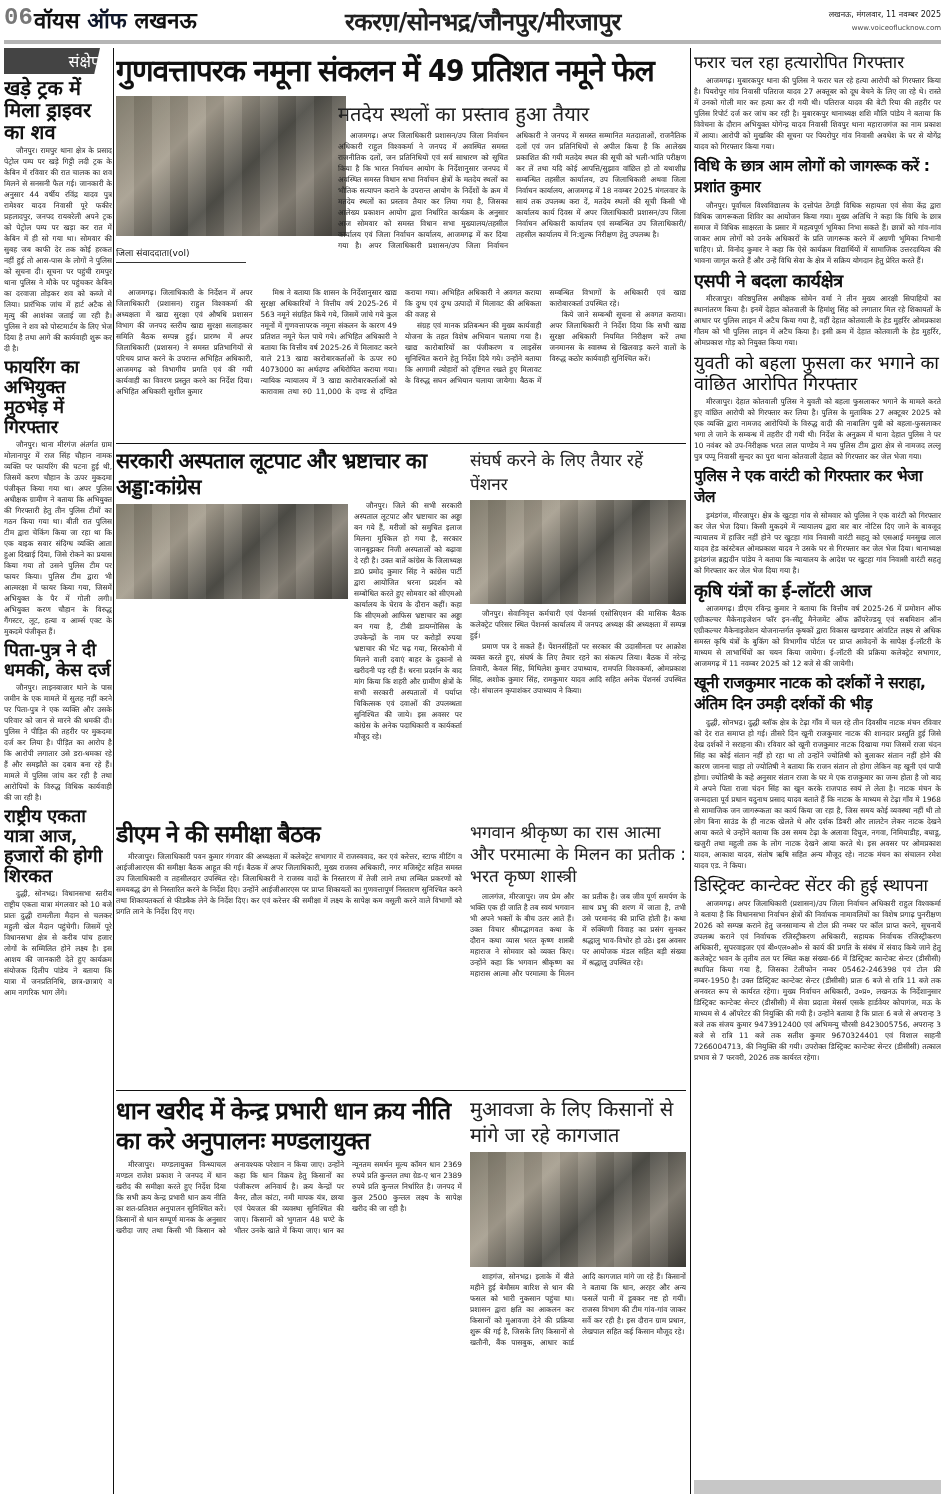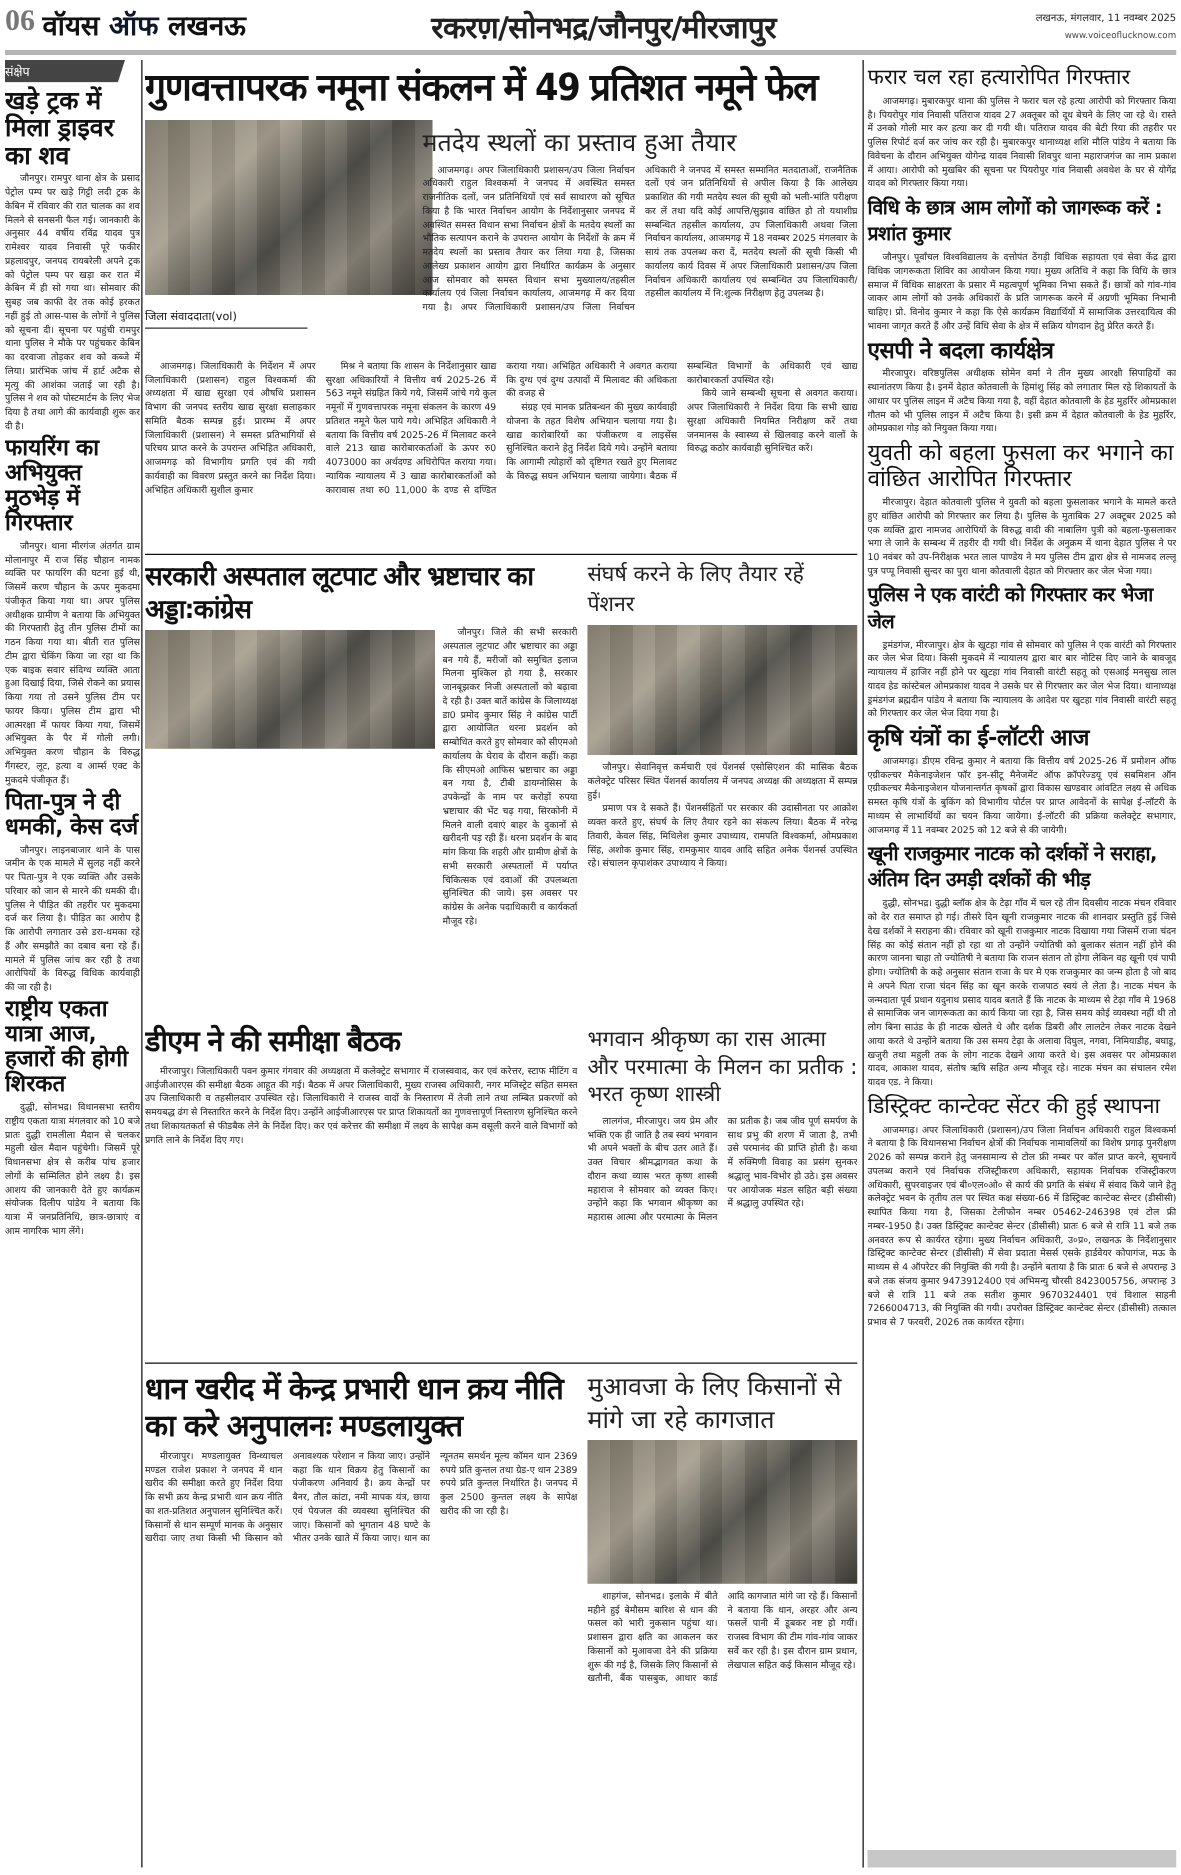--- a/index.html
+++ b/index.html
@@ -1,28 +1,28 @@
 <!DOCTYPE html>
 <html><head>
 <meta charset="utf-8">
 <style>
 *{box-sizing:border-box;margin:0;padding:0}
 body{width:945px;height:1500px;background:#fff;font-family:"DejaVu Sans",sans-serif;color:#111;overflow:hidden;position:relative}
 .hdr{position:absolute;left:0;top:0;width:945px;height:40px}
-.pg{position:absolute;left:4px;top:4px;font-size:24px;font-weight:bold;color:#777;font-family:Liberation Serif, serif}
+.pg{position:absolute;left:4px;top:4px;font-size:24px;font-weight:bold;color:#777;font-family:Liberation Mono, monospace}
 .brand{position:absolute;left:34px;top:4px;font-size:22px;font-weight:bold;color:#111}
 .brand .of{color:#0f172a}
 .edition{position:absolute;left:345px;top:4px;font-size:24px;font-weight:bold;color:#222;letter-spacing:-0.5px}
 .dl{position:absolute;right:4px;top:8px;font-size:8px;color:#222;text-align:right}
 .url{position:absolute;right:4px;top:24px;font-size:7px;color:#444}
 .rule{position:absolute;left:4px;top:40px;width:937px;height:4px;background:#b5b5b5}
 .col{position:absolute;top:48px;overflow:hidden}
 .vline{position:absolute;background:#111;width:1px}
 .lcol{left:4px;width:108px;height:1446px}
-.sank{background:#444;color:#fff;font-size:10px;text-align:left;padding:2px 0;width:96px;clip-path:polygon(0 0,100% 0,94% 100%,0 100%)}
+.sank{background:#444;color:#fff;font-size:16px;text-align:right;padding:2px 0;width:96px;clip-path:polygon(0 0,100% 0,94% 100%,0 100%)}
 .lh{font-weight:bold;font-size:18px;line-height:20px;margin:3px 0 2px;font-family:"DejaVu Sans Condensed","DejaVu Sans",sans-serif}
 .lh.big{font-size:20px;line-height:22px}
 .tx{font-size:7.4px;line-height:11px;text-align:justify;color:#222}
 .tx p{text-indent:12px}
 .mcol{left:116px;width:570px;height:1446px}
 .rcol{left:694px;width:247px;height:1446px}
 .h1{font-weight:bold;font-size:30px;line-height:34px;letter-spacing:-1px;font-family:"DejaVu Sans Condensed","DejaVu Sans",sans-serif}
 .h2{font-size:20px;line-height:24px;color:#222}
 .h3{font-weight:bold;font-size:21px;line-height:26px;letter-spacing:-0.5px;font-family:"DejaVu Sans Condensed","DejaVu Sans",sans-serif}
 .rh{font-size:17px;line-height:21px;margin:4px 0 2px;color:#111}

